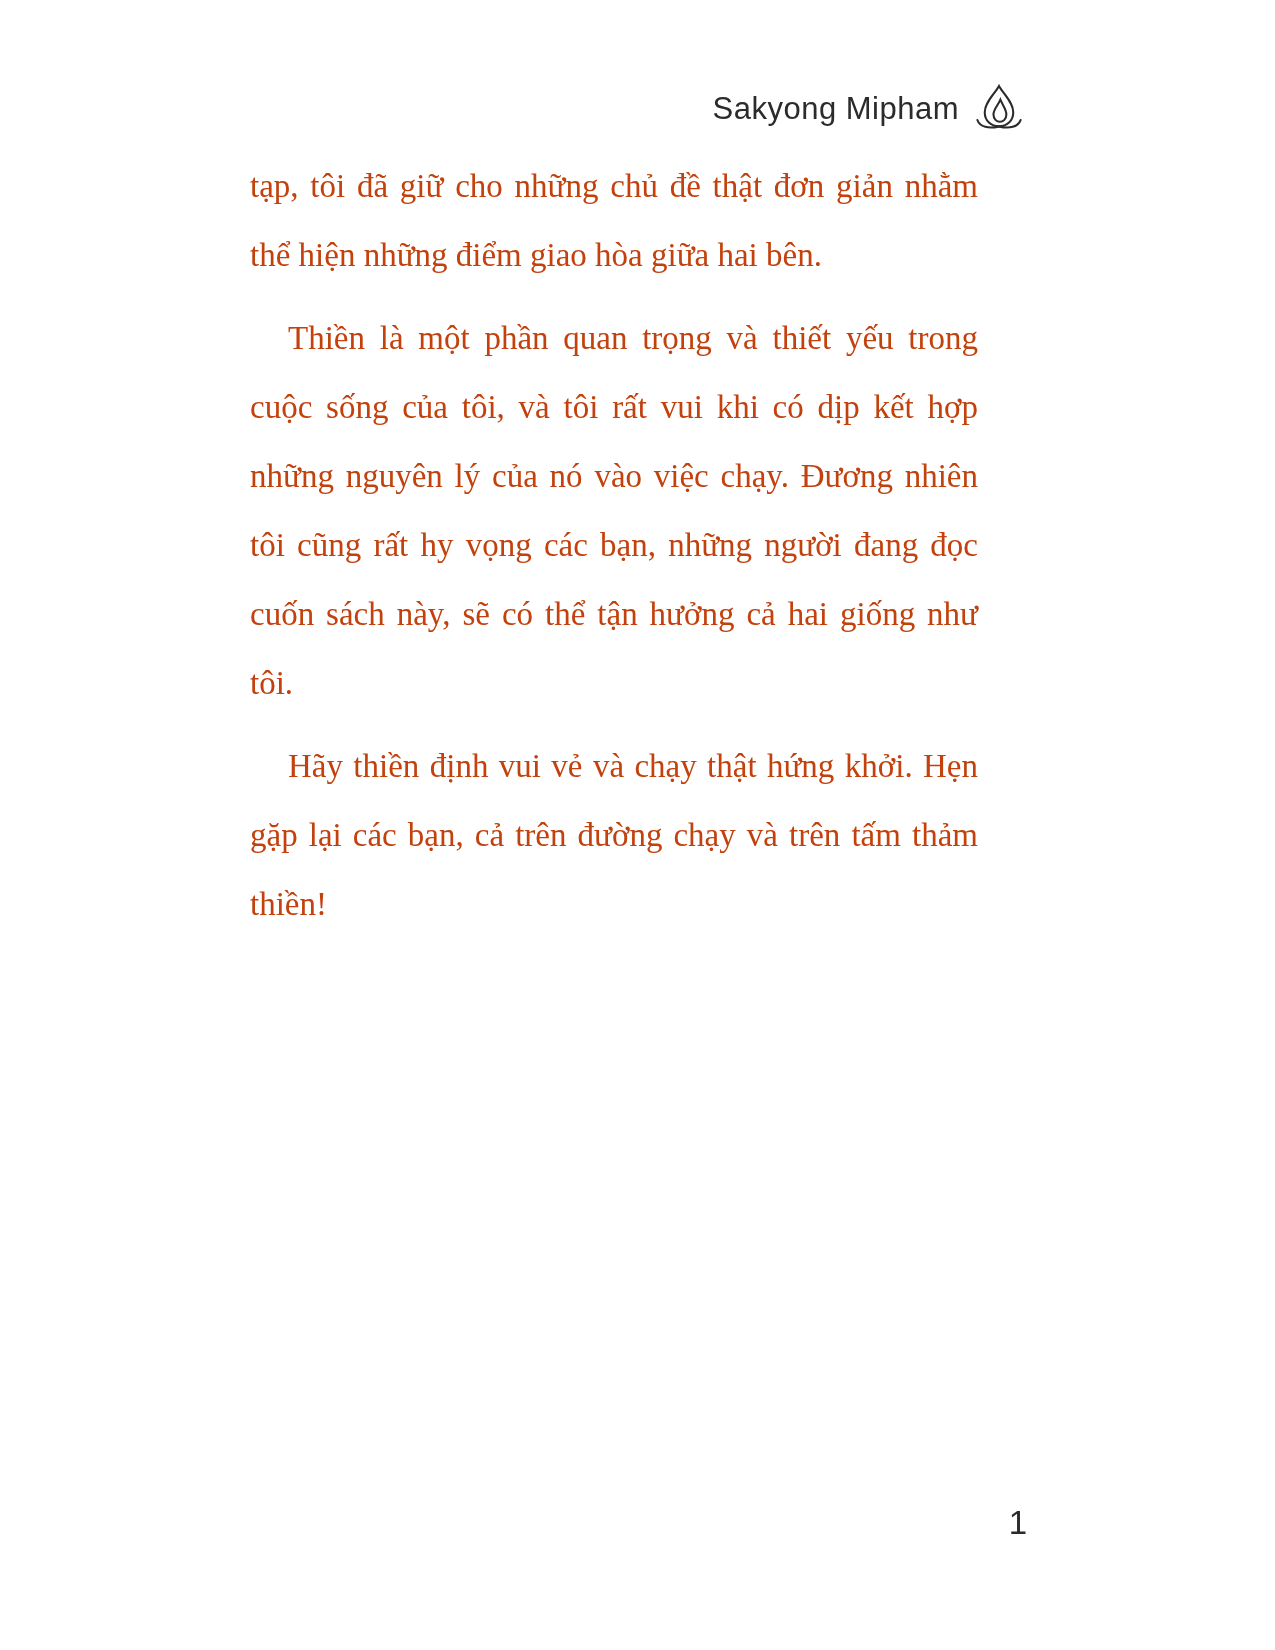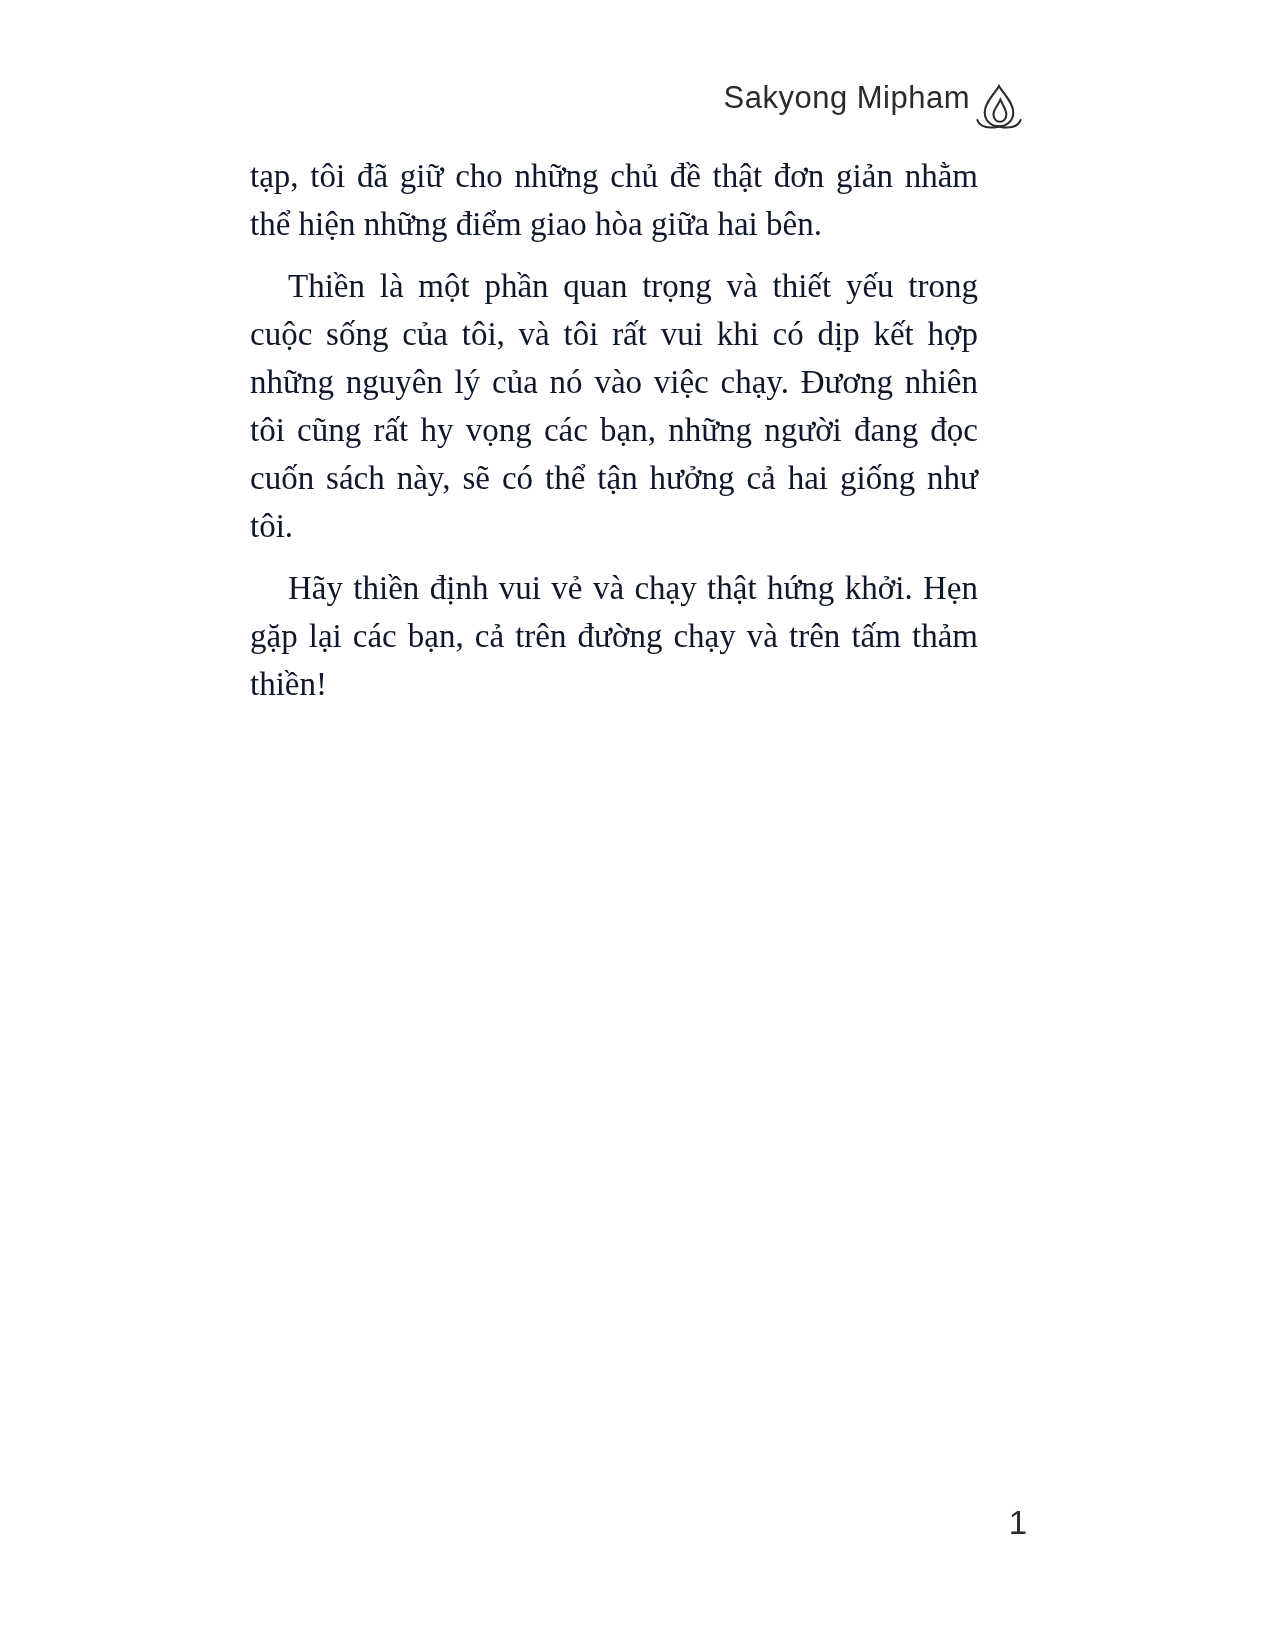--- a/index.html
+++ b/index.html
@@ -13,21 +13,22 @@
     height: 1650px;
     background: #ffffff;
     overflow: hidden;
     font-family: "Liberation Serif", serif;
   }
   .running-header {
     position: absolute;
     top: 82px;
     right: 253px;
     display: flex;
-    gap: 6px;
+    align-items: center;
+    gap: 17px;
   }
   .running-header .author {
     font-family: "Liberation Sans", sans-serif;
     font-size: 31px;
     font-weight: 500;
     color: #2b2b2b;
     letter-spacing: 0.5px;
     line-height: 1;
   }
   .logo {
@@ -40,22 +41,22 @@
     stroke: #2b2b2b;
     stroke-width: 4.5;
     stroke-linecap: round;
   }
   .body-text {
     position: absolute;
     left: 250px;
     top: 152px;
     width: 728px;
     font-size: 33px;
-    line-height: 48px;
-    color: #0f172a;
+    line-height: 69px;
+    color: #c2410c;
     text-align: justify;
   }
   .body-text p {
     margin: 0 0 14px 0;
   }
   .body-text p.indent {
     text-indent: 38px;
     font-family: Liberation Serif, serif;
   }
   .page-number {

